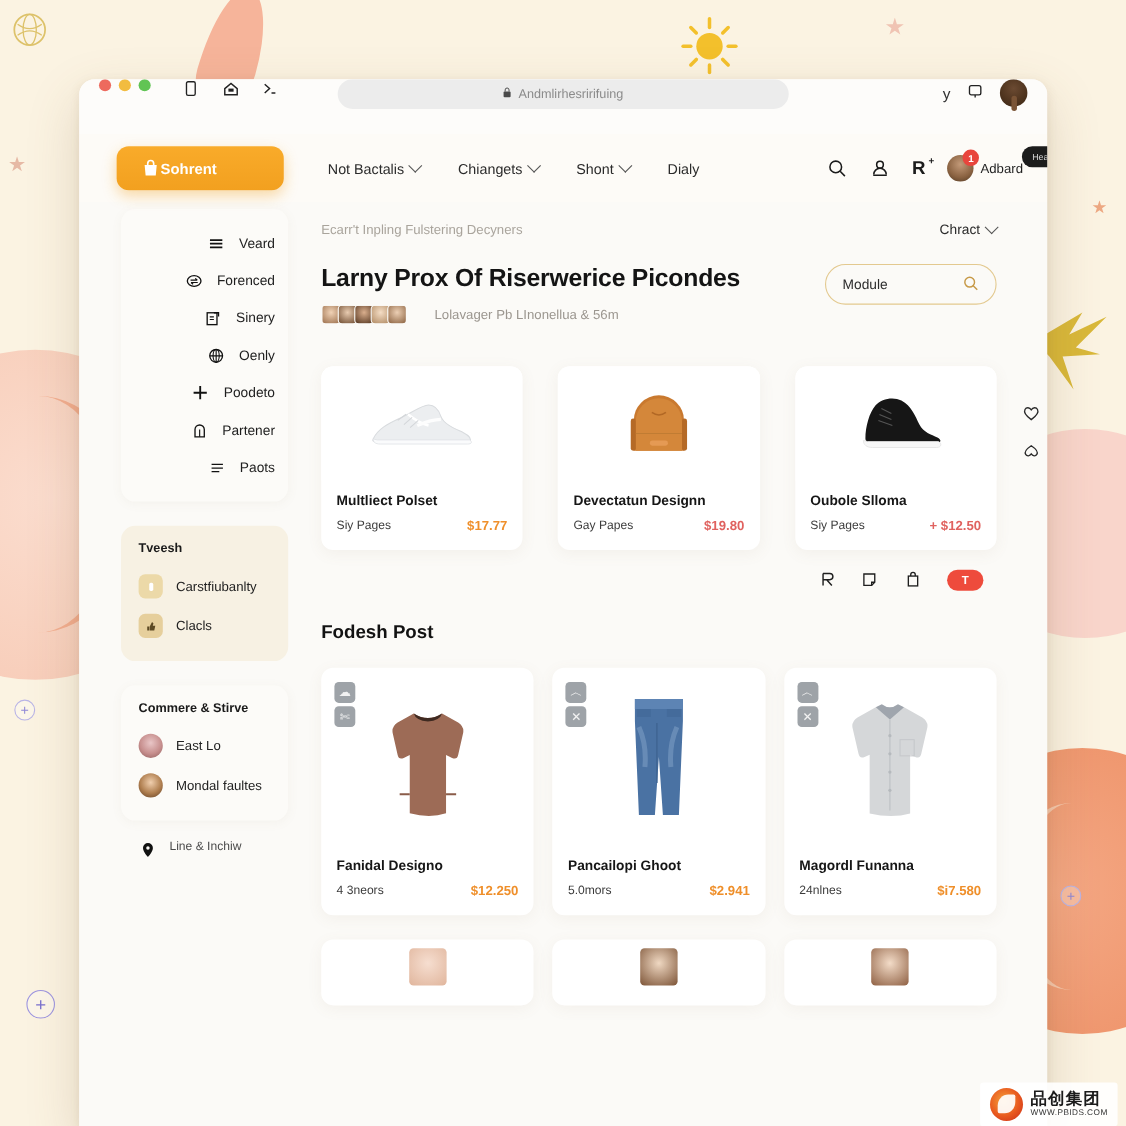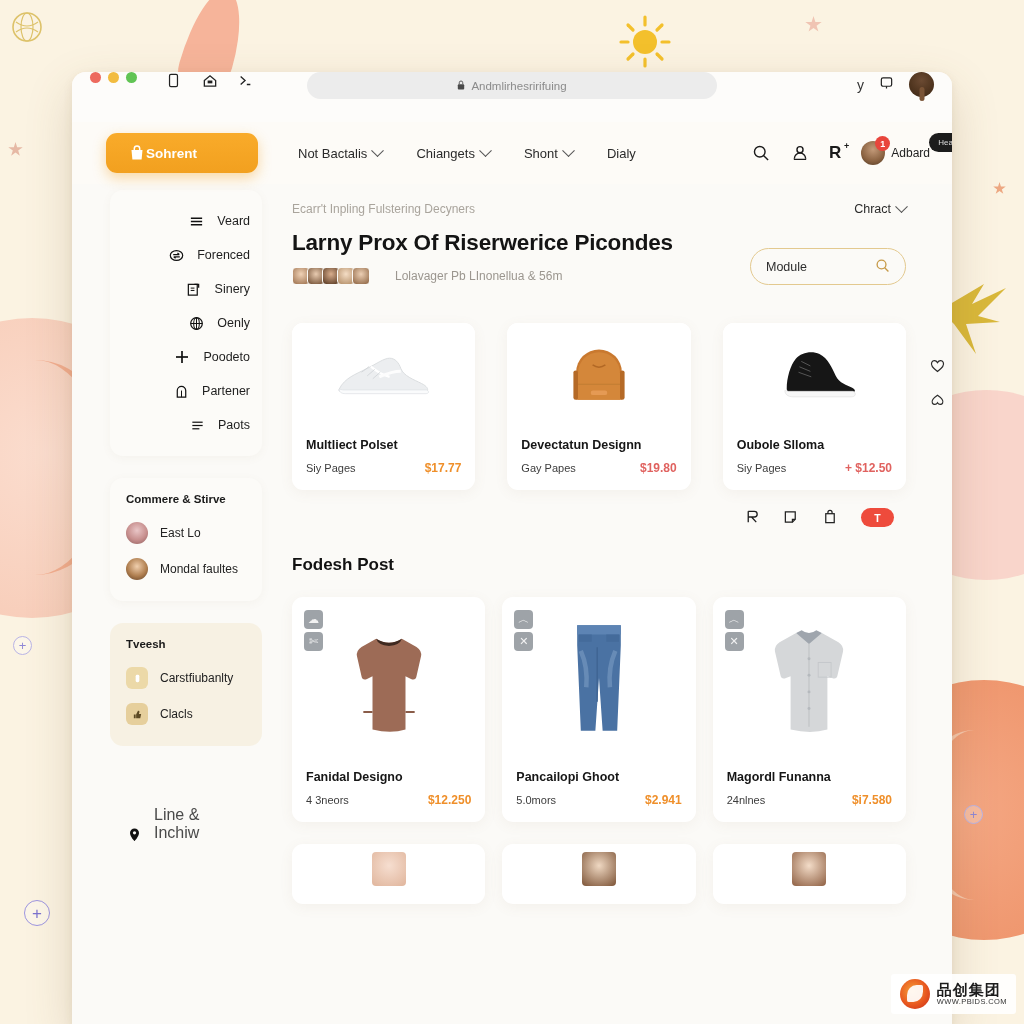--- a/index.html
+++ b/index.html
@@ -169,29 +169,29 @@
               box-shadow: 0 2px 10px rgba(140,120,90,.06); }
   .side-sec.tan { background: #f7f1e3; box-shadow:none; }
   .side-title { font-size: 11.5px; font-weight: 700; color: #1a1a1a; padding: 0 16px 10px; }
   .side-row { display: flex; align-items: center; gap: 12px; padding: 7px 16px; font-size: 12px; color: #222; }
   .av-sm { width: 22px; height: 22px; border-radius: 50%; flex: 0 0 22px; }
   .av-p1 { background: radial-gradient(circle at 50% 38%, #e9c6c7 0%, #c78f8e 55%, #8d5b5a 100%); }
   .av-p2 { background: radial-gradient(circle at 50% 38%, #f0cfae 0%, #b07f50 55%, #5d3c22 100%); }
   .sq-sm { width: 22px; height: 22px; border-radius: 6px; flex: 0 0 22px;
            display:flex; align-items:center; justify-content:center; font-size: 12px; }
   .sq-1 { background: #ecd9a8; } .sq-2 { background: #e6cf9c; }
-  .side-foot { display: flex; align-items: flex-end; gap: 12px; padding: 18px 16px 0; font-size: 16px; color: #4a4a4a; margin-top: 42px; }
+  .side-foot { display: flex; align-items: flex-start; gap: 12px; padding: 18px 16px 0; font-size: 11px; color: #4a4a4a; }
 
   
   .main { flex: 1; padding: 18px 46px 13px 30px; min-width: 0; }
   .crumbrow { display: flex; align-items: center; justify-content: space-between; }
   .crumb { font-size: 12px; color: #a9a49c; }
   .crumb-right { font-size: 12.5px; color: #2b2b2b; display: flex; align-items: center; gap: 6px; }
 
-  .titlerow { display: flex; align-items: flex-end; justify-content: space-between; margin-top: 14px; }
+  .titlerow { display: flex; align-items: flex-start; justify-content: space-between; margin-top: 24px; }
   .page-title { font-size: 22.5px; font-weight: 700; color: #141414; letter-spacing: -.2px; }
   .meta { display: flex; align-items: center; gap: 28px; margin-top: 11px; }
   .avstack { display: flex; }
   .avstack .a {
     width: 18px; height: 18px; border-radius: 4px; margin-right: -3px; border: 1.5px solid #fbfaf7;
   }
   .a1 { background: radial-gradient(circle at 50% 38%, #f0d2b6, #9b6f4c); }
   .a2 { background: radial-gradient(circle at 50% 38%, #e8cbb0, #6d4a2f); }
   .a3 { background: radial-gradient(circle at 50% 38%, #d9ae8d, #51331d); }
   .a4 { background: radial-gradient(circle at 50% 38%, #f4ddc5, #b08a63); }
@@ -238,21 +238,21 @@
 
   .cards3 { display: grid; grid-template-columns: repeat(3, 1fr); gap: 17px; margin-top: 22px; }
   .card3 { background: #fff; border-radius: 11px; height: 60px; box-shadow: 0 3px 14px rgba(140,120,90,.07);
            overflow:hidden; display:flex; align-items:flex-start; justify-content:center; padding-top:8px;}
   .face { width: 34px; height: 34px; border-radius: 4px; }
   .f1 { background: radial-gradient(circle at 50% 40%, #f6ded0, #e0b59c); }
   .f2 { background: radial-gradient(circle at 50% 40%, #efd8c2, #7c5336); }
   .f3 { background: radial-gradient(circle at 50% 40%, #f3dcc8, #8e5f42); }
 
   
-  .wm { position: absolute; right: 8px; bottom: 10px; display: flex; align-items: center;
+  .wm { position: absolute; right: 8px; bottom: 0; display: flex; align-items: center;
         gap: 7px; background: rgba(255,255,255,.9); padding: 5px 9px; border-radius: 3px; }
   .wm-logo { width: 30px; height: 30px; border-radius: 50%;
              background: radial-gradient(circle at 42% 40%, #f6a13a 0%, #e8581f 55%, #c62a18 100%);
              position: relative; }
   .wm-logo::after { content:''; position:absolute; left:7px; top:6px; width:16px; height:17px;
              background:#fff; border-radius: 60% 10% 60% 10%; opacity:.92; }
   .wm-txt { line-height: 1.05; }
   .wm-cn { font-size: 15px; font-weight: 700; color: #1c1c1c; letter-spacing: 1px; }
   .wm-url { font-size: 7.5px; color: #333; letter-spacing: .4px; }
 </style>
@@ -480,49 +480,49 @@
                   <line x1="2.5" y1="4.5" x2="13.5" y2="4.5"></line>
                   <line x1="2.5" y1="8" x2="13.5" y2="8"></line>
                   <line x1="2.5" y1="11.5" x2="10" y2="11.5"></line>
                 </g>
               </svg>
           </span>
           <span>Paots</span>
         </div>
       </div>
 
-      <div class="side-sec">
-        <div class="side-title">Commere &amp; Stirve</div>
-        <div class="side-row">
-          <span class="av-sm av-p1"></span>
-          <span>East Lo</span>
-        </div>
-        <div class="side-row">
-          <span class="av-sm av-p2"></span>
-          <span>Mondal faultes</span>
-        </div>
-      </div>
-
       <div class="side-sec tan">
         <div class="side-title">Tveesh</div>
         <div class="side-row">
           <span class="sq-1 sq-sm">
             <svg viewBox="0 0 12 12" width="11" height="11">
                 <rect x="4" y="2" width="4" height="8" rx="1.6" fill="#fff"></rect>
               </svg>
           </span>
           <span>Carstfiubanlty</span>
         </div>
         <div class="side-row">
           <span class="sq-2 sq-sm">
             <svg viewBox="0 0 12 12" width="11" height="11">
                 <path d="M2 6 H4 V10 H2 Z M4.5 6 L6.5 2 a1.2 1.2 0 0 1 1.6 1.4 L7.5 5.4 H10 L9 10 H4.5 Z" fill="#5d4a24"></path>
               </svg>
           </span>
           <span>Clacls</span>
+        </div>
+      </div>
+
+      <div class="side-sec">
+        <div class="side-title">Commere &amp; Stirve</div>
+        <div class="side-row">
+          <span class="av-sm av-p1"></span>
+          <span>East Lo</span>
+        </div>
+        <div class="side-row">
+          <span class="av-sm av-p2"></span>
+          <span>Mondal faultes</span>
         </div>
       </div>
 
       <div class="side-foot">
         <span class="side-ic">
           <svg viewBox="0 0 16 16" width="15" height="15">
               <path d="M8 1.5 a4.8 4.8 0 0 1 4.8 4.8 C12.8 10 8 15 8 15 S3.2 10 3.2 6.3 A4.8 4.8 0 0 1 8 1.5 Z" fill="#111"></path>
               <circle cx="8" cy="6.2" r="1.7" fill="#fbfaf7"></circle>
             </svg>
         </span>

